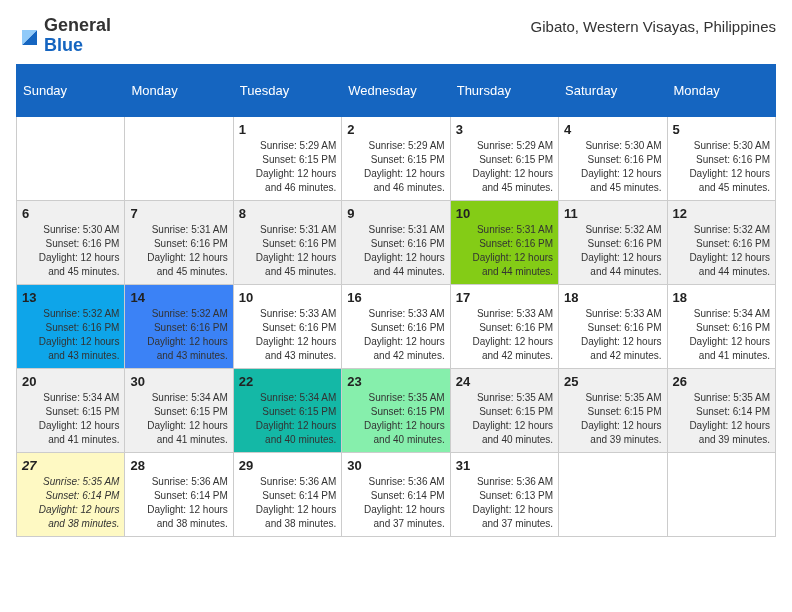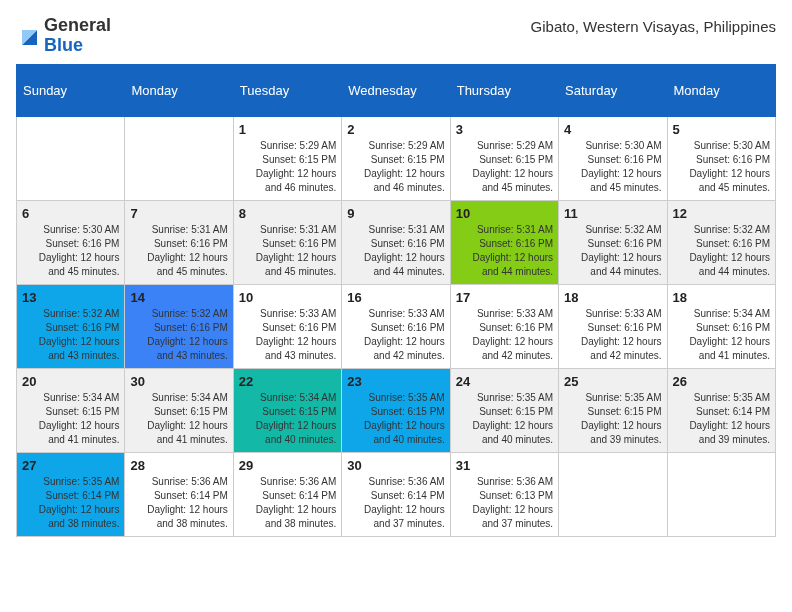--- a/index.html
+++ b/index.html
@@ -265,21 +265,21 @@
           <div class="day-info" style="white-space: pre-line;">Sunrise: 5:34 AM
 Sunset: 6:15 PM
 Daylight: 12 hours and 41 minutes.</div>
         </td>
         <td style="background: #14b8a6;">
           <span class="day-number">22</span>
           <div class="day-info" style="white-space: pre-line;">Sunrise: 5:34 AM
 Sunset: 6:15 PM
 Daylight: 12 hours and 40 minutes.</div>
         </td>
-        <td style="background: #0ea5e9;">
+        <td style="background: #86efac;">
           <span class="day-number">23</span>
           <div class="day-info" style="white-space: pre-line;">Sunrise: 5:35 AM
 Sunset: 6:15 PM
 Daylight: 12 hours and 40 minutes.</div>
         </td>
         <td style="background: rgb(240, 240, 240);">
           <span class="day-number">24</span>
           <div class="day-info" style="white-space: pre-line;">Sunrise: 5:35 AM
 Sunset: 6:15 PM
 Daylight: 12 hours and 40 minutes.</div>
@@ -291,21 +291,21 @@
 Daylight: 12 hours and 39 minutes.</div>
         </td>
         <td style="background: rgb(240, 240, 240);">
           <span class="day-number">26</span>
           <div class="day-info" style="white-space: pre-line;">Sunrise: 5:35 AM
 Sunset: 6:14 PM
 Daylight: 12 hours and 39 minutes.</div>
         </td>
       </tr>
       <tr>
-        <td style="background: #0ea5e9;">
+        <td style="background: #fef9c3; font-style: italic;">
           <span class="day-number">27</span>
           <div class="day-info" style="white-space: pre-line;">Sunrise: 5:35 AM
 Sunset: 6:14 PM
 Daylight: 12 hours and 38 minutes.</div>
         </td>
         <td style="background: rgb(255, 255, 255);">
           <span class="day-number">28</span>
           <div class="day-info" style="white-space: pre-line;">Sunrise: 5:36 AM
 Sunset: 6:14 PM
 Daylight: 12 hours and 38 minutes.</div>

